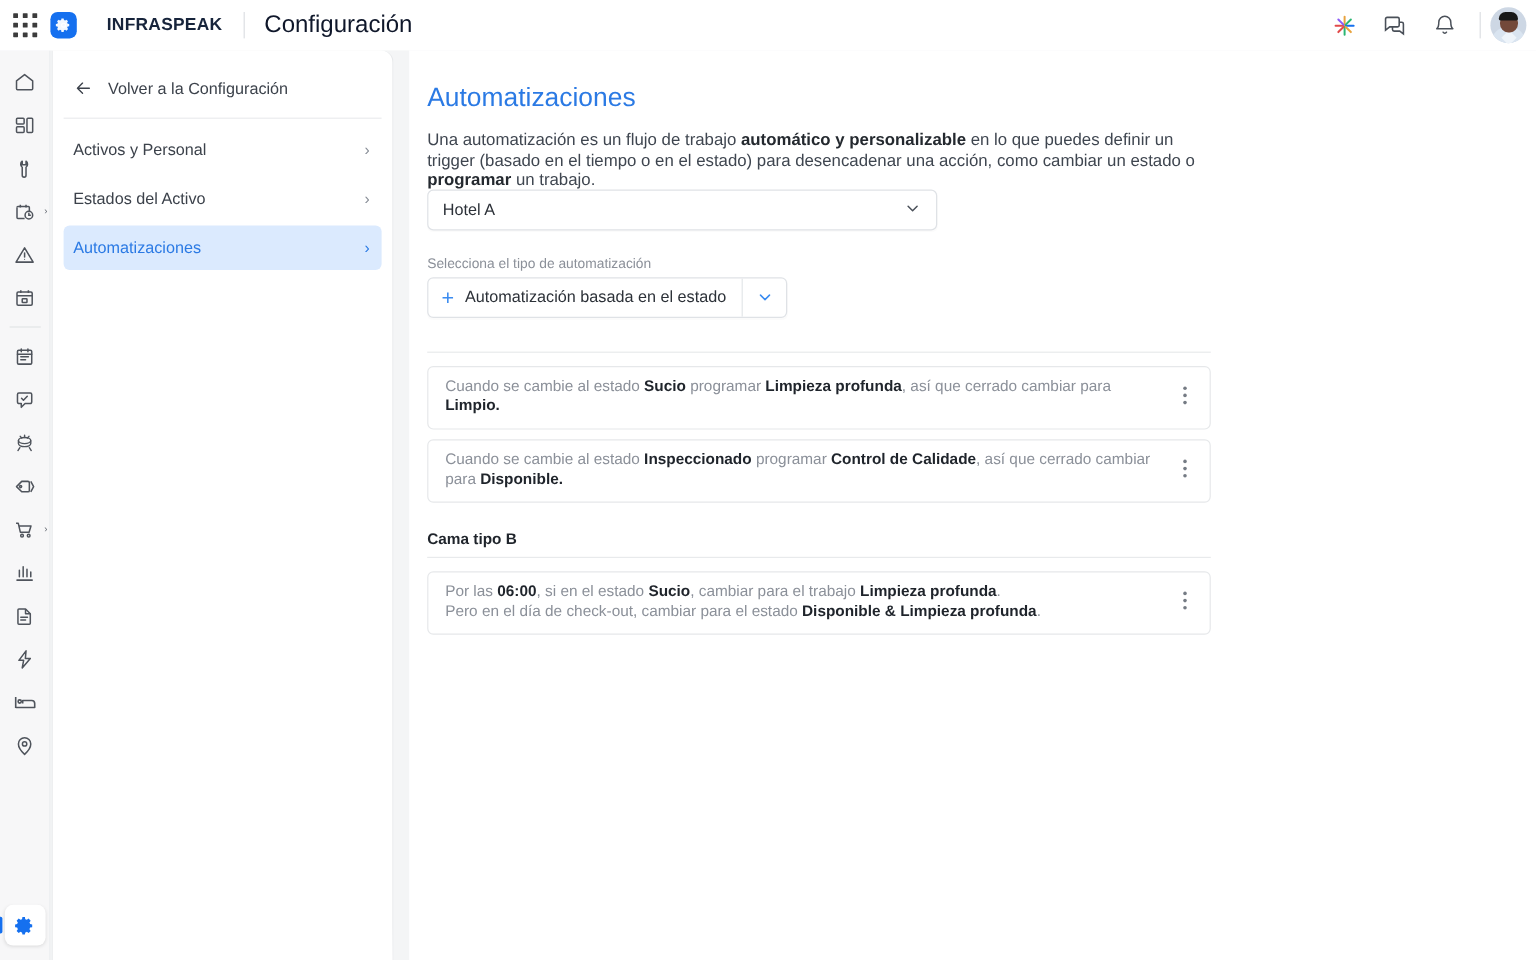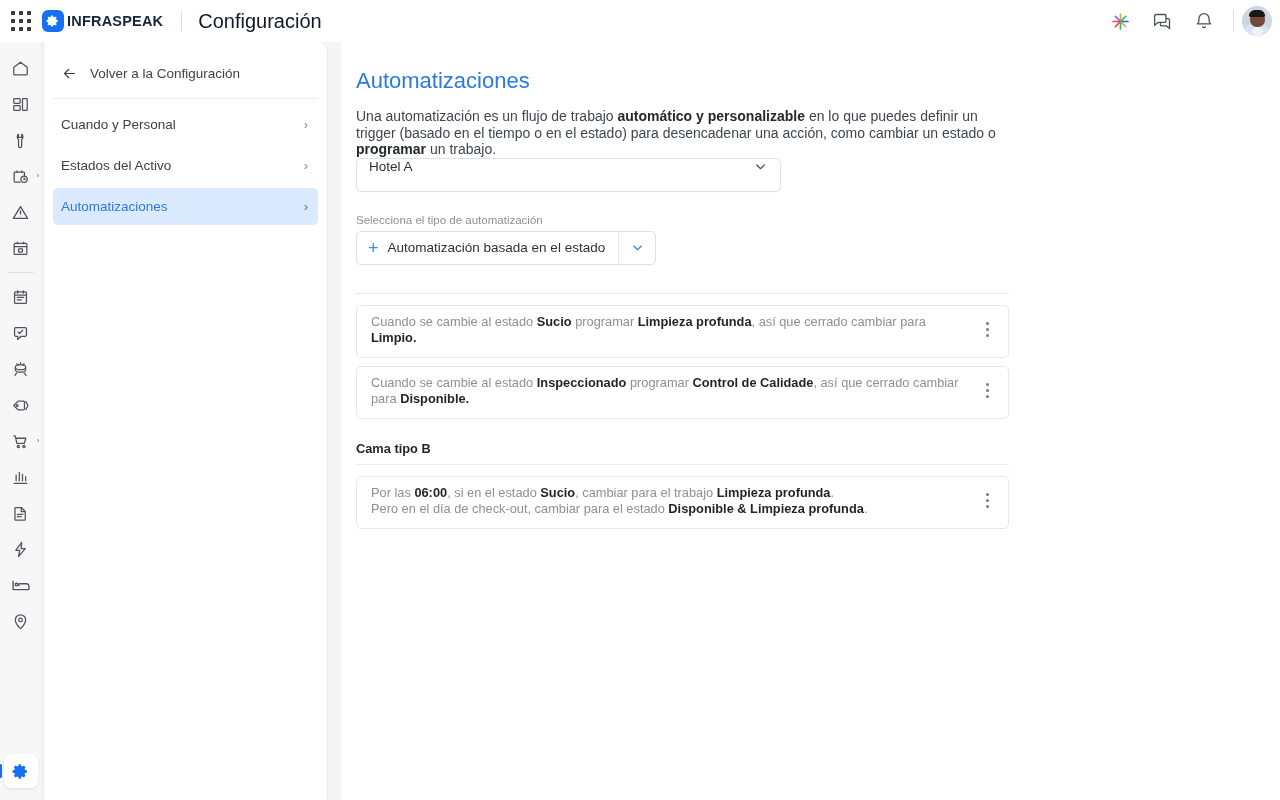--- a/index.html
+++ b/index.html
@@ -37,21 +37,21 @@
   }
   .app-grid i {
     width: 4px; height: 4px;
     background: #3c3c3c;
     border-radius: 0.5px;
     display: block;
   }
   .brand {
     display: flex;
     align-items: center;
-    gap: 3px;
+    gap: 25px;
     margin-left: 8px;
     cursor: pointer;
   }
   .brand-mark {
     width: 22px; height: 22px;
     border-radius: 6px;
     background: #1570ef;
     display: flex;
     align-items: center;
     justify-content: center;
@@ -270,20 +270,21 @@
     font-size: 11.5px;
     color: #8b9099;
     margin-bottom: 5px;
   }
   .select-box {
     width: 425px;
     height: 34px;
     border: 1px solid #dfe2e6;
     border-radius: 5px;
     display: flex;
+    align-items: center;
     padding: 0 12px;
     font-size: 13.5px;
     color: #2c3138;
     cursor: pointer;
     background: #fff;
     box-shadow: 0 1px 1px rgba(0,0,0,0.02);
     gap: 40px;
   }
   .select-box .chev {
     margin-left: auto;
@@ -582,21 +583,21 @@
   <div class="back-row">
     <svg width="17" height="17" viewBox="0 0 24 24" fill="none" stroke="#3c424b" stroke-width="1.6" stroke-linecap="round" stroke-linejoin="round">
       <path d="M19 12H5M11 6l-6 6 6 6"></path>
     </svg>
     <span class="label">Volver a la Configuración</span>
   </div>
   <div class="settings-sep"></div>
 
   <div class="settings-list">
     <div class="settings-item">
-      <span>Cuando y Personal</span>
+      <span>Activos y Personal</span>
       <span class="chev">›</span>
     </div>
     <div class="settings-item">
       <span>Estados del Activo</span>
       <span class="chev">›</span>
     </div>
     <div class="settings-item active">
       <span>Automatizaciones</span>
       <span class="chev">›</span>
     </div>

